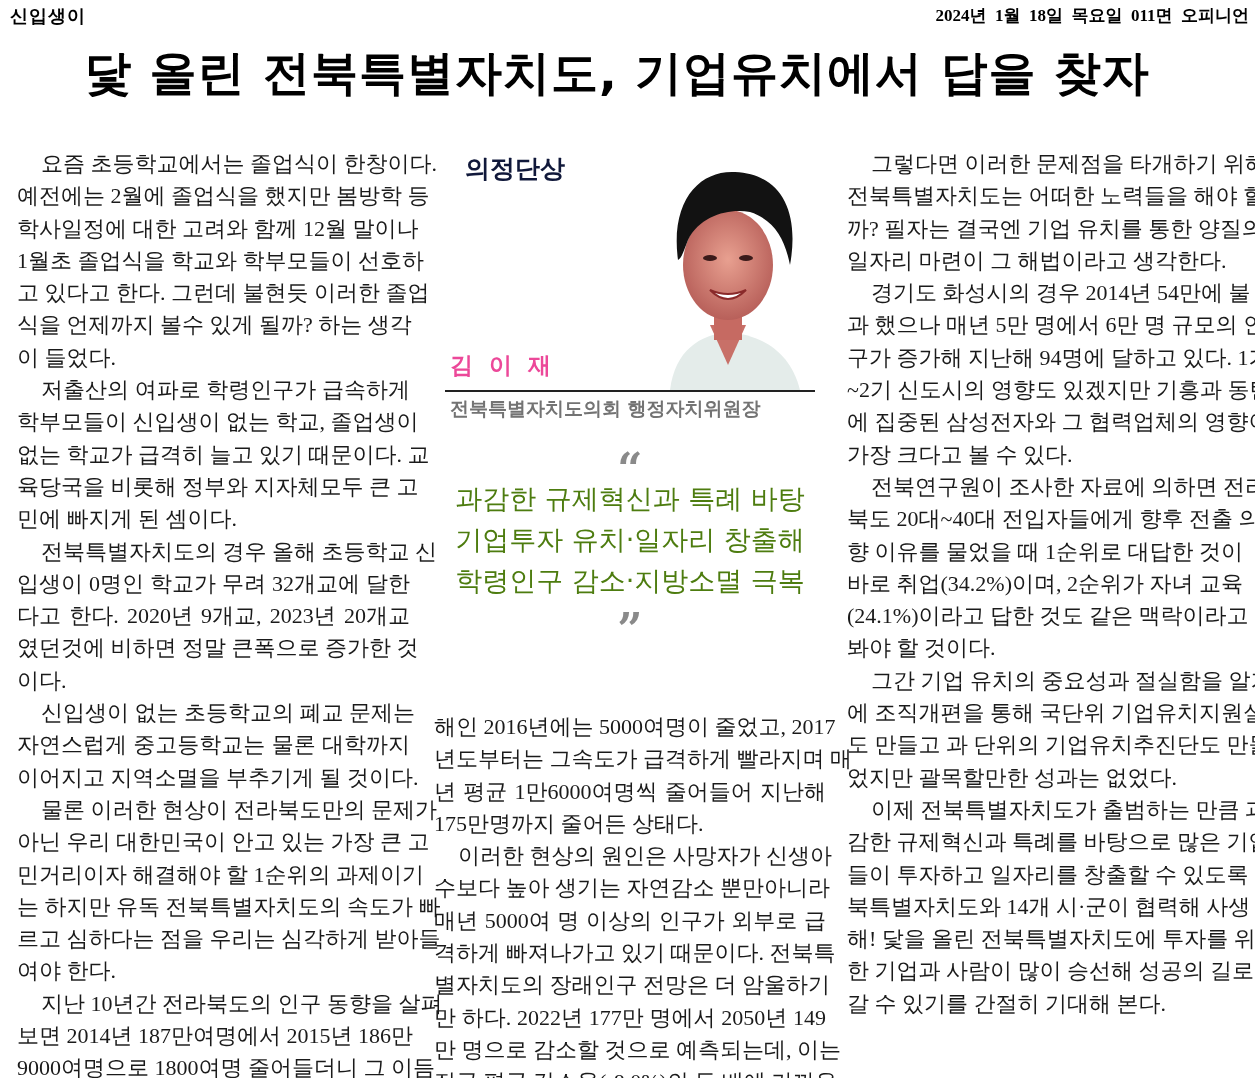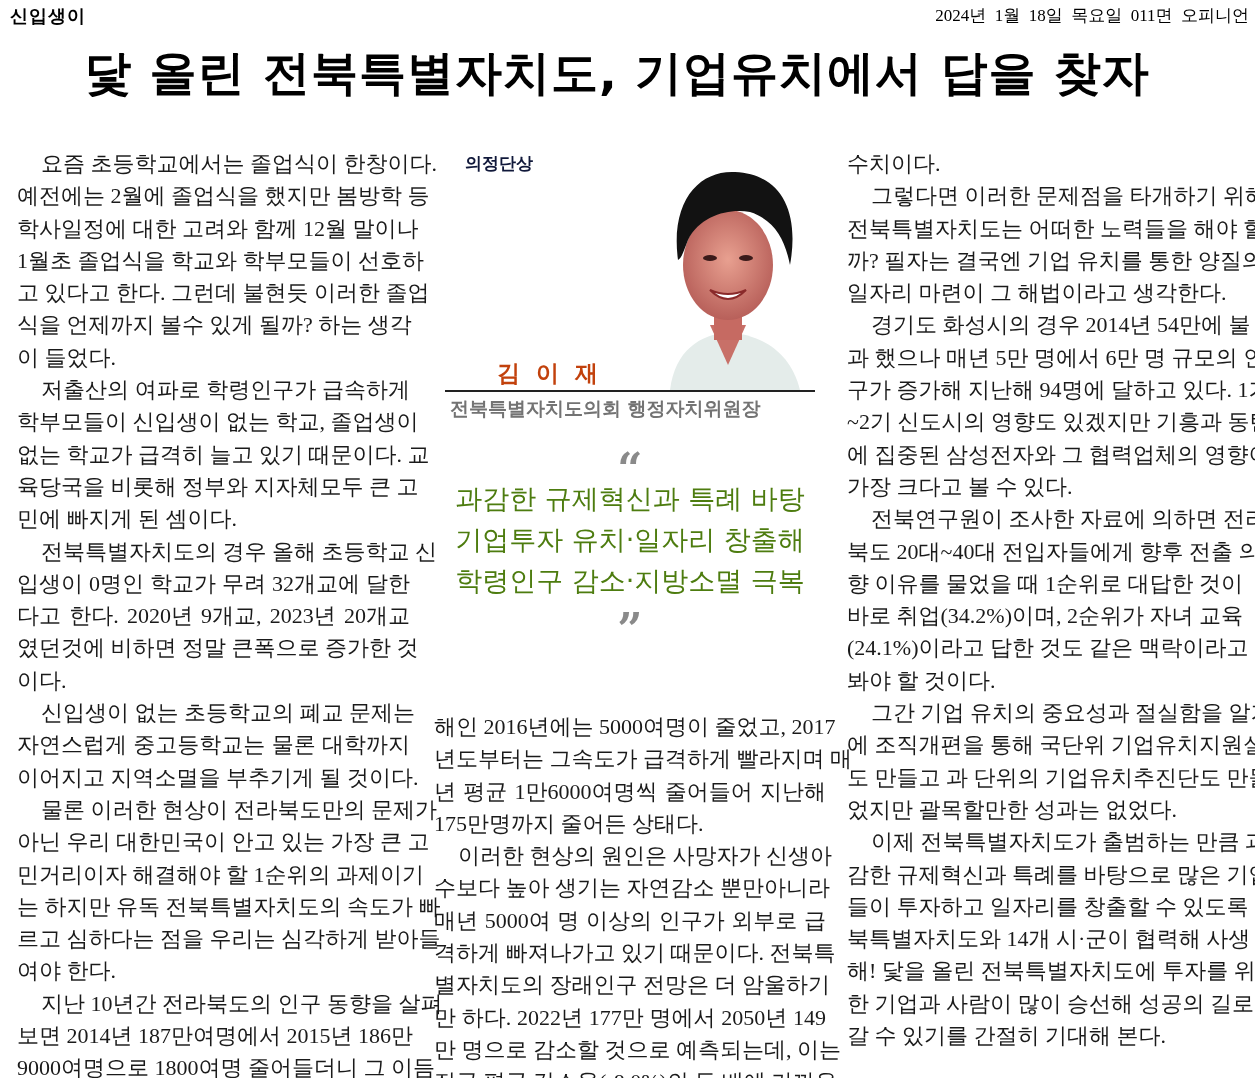--- a/index.html
+++ b/index.html
@@ -1,29 +1,29 @@
 <!DOCTYPE html>
 <html><head>
 <meta charset="utf-8">
 <style>
   html, body { margin:0; padding:0; background:#ffffff; }
   body { width:1255px; height:1078px; position:relative; overflow:hidden; color:#111; }
   .masthead { position:absolute; left:10px; top:4px; font-family:"DejaVu Serif", serif; font-weight:bold; font-size:18px; letter-spacing:1px; color:#000; }
-  .dateline { position:absolute; right:6px; top:4px; font-family:"Liberation Serif", serif; font-weight:normal; font-size:17px; color:#000; white-space:pre; }
+  .dateline { position:absolute; right:6px; top:4px; font-family:"Liberation Serif", serif; font-weight:bold; font-size:17px; color:#000; white-space:pre; }
   .headline { position:absolute; left:0; top:42px; width:1234px; text-align:center; font-family:"DejaVu Sans", sans-serif; font-weight:bold; font-size:47px; letter-spacing:1px; color:#000; }
   .col { position:absolute; font-family:"Liberation Serif", "DejaVu Serif", serif; font-size:22px; line-height:32.3px; color:#1a1a1a; }
   .col .line { white-space:nowrap; display:block; text-align:justify; text-align-last:justify; height:32.3px; }
   .col .line.last { text-align-last:left; }
   .col .line.indent { padding-left:24px; }
   #col-left { left:17px; top:148px; width:393px; }
   #col-mid { left:434px; top:682px; width:392px;margin-top:29px; }
   #col-right { left:847px; top:148px; width:393px; }
-  .section-label { position:absolute; left:465px; top:152px; font-family:"DejaVu Sans", sans-serif; font-weight:bold; font-size:17px; color:#10183a; }
+  .section-label { position:absolute; left:465px; top:152px; font-family:"DejaVu Sans", sans-serif; font-weight:bold; font-size:25px; color:#10183a; }
   .photo { position:absolute; left:640px; top:150px; width:176px; height:240px; overflow:hidden; }
-  .author-name { position:absolute; left:450px; top:358px; font-family:"DejaVu Sans", sans-serif; font-weight:bold; font-size:23px; letter-spacing:4px; color:#c2410c;margin-left:47px; }
+  .author-name { position:absolute; left:450px; top:350px; font-family:"DejaVu Sans", sans-serif; font-weight:bold; font-size:23px; letter-spacing:4px; color:#ec4899; }
   .author-rule { position:absolute; left:445px; top:390px; width:370px; height:2px; background:#222; }
   .author-title { position:absolute; left:450px; top:396px; font-family:"DejaVu Sans", sans-serif; font-weight:bold; font-size:19px; color:#737373; }
   .quote-open, .quote-close { position:absolute; left:610px; width:40px; text-align:center; font-family:"DejaVu Serif", serif; font-weight:bold; font-size:44px; color:#8a8a8a; line-height:40px; }
   .quote-open { top:450px; }
   .quote-close { top:610px; }
   .pull-quote { position:absolute; left:440px; top:478px; width:380px; text-align:center; font-family:"DejaVu Sans", sans-serif; font-size:27px; line-height:41px; color:#4d7c0f; }
   .pull-quote div { white-space:nowrap; }
 </style>
 </head>
 <body>
@@ -105,21 +105,20 @@
     <span class="line indent">이러한 현상의 원인은 사망자가 신생아</span>
     <span class="line">수보다 높아 생기는 자연감소 뿐만아니라</span>
     <span class="line">매년 5000여 명 이상의 인구가 외부로 급</span>
     <span class="line">격하게 빠져나가고 있기 때문이다. 전북특</span>
     <span class="line">별자치도의 장래인구 전망은 더 암울하기</span>
     <span class="line">만 하다. 2022년 177만 명에서 2050년 149</span>
     <span class="line">만 명으로 감소할 것으로 예측되는데, 이는</span>
     <span class="line">전국 평균 감소율(-8.0%)의 두 배에 가까운</span>
   </div>
 <div id="col-right" class="col">
-    <span class="line last">수치이다.</span>
     <span class="line indent">그렇다면 이러한 문제점을 타개하기 위해</span>
     <span class="line">전북특별자치도는 어떠한 노력들을 해야 할</span>
     <span class="line">까? 필자는 결국엔 기업 유치를 통한 양질의</span>
     <span class="line last">일자리 마련이 그 해법이라고 생각한다.</span>
     <span class="line indent">경기도 화성시의 경우 2014년 54만에 불</span>
     <span class="line">과 했으나 매년 5만 명에서 6만 명 규모의 인</span>
     <span class="line">구가 증가해 지난해 94명에 달하고 있다. 1기</span>
     <span class="line">~2기 신도시의 영향도 있겠지만 기흥과 동탄</span>
     <span class="line">에 집중된 삼성전자와 그 협력업체의 영향이</span>
     <span class="line last">가장 크다고 볼 수 있다.</span>

